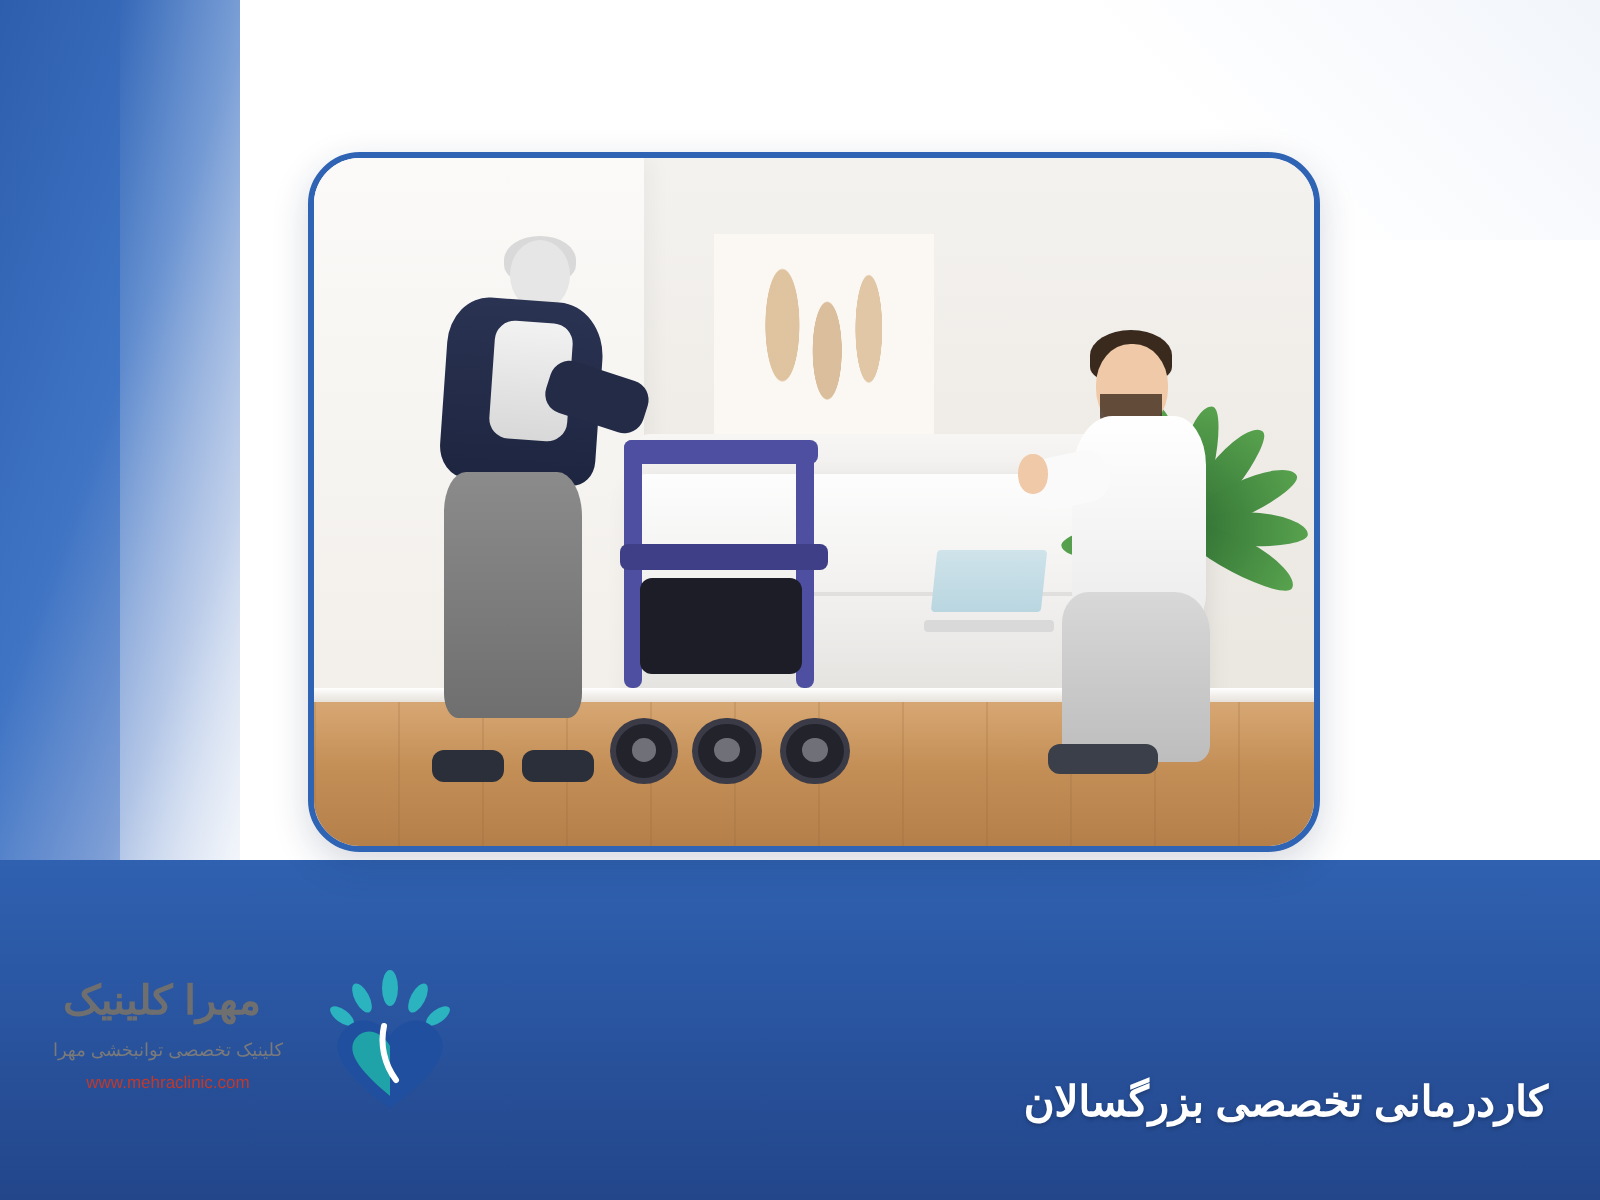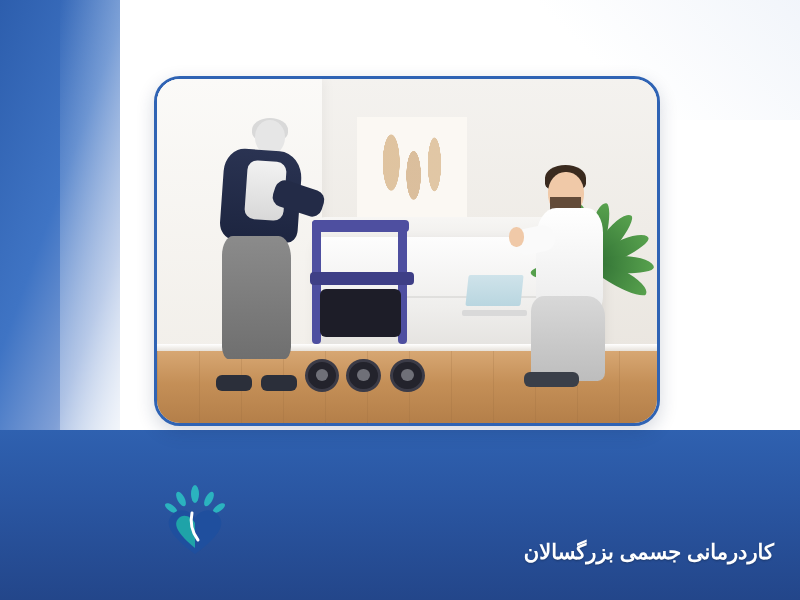--- a/index.html
+++ b/index.html
@@ -257,32 +257,37 @@
         <div class="t-body"></div>
         <div class="t-arm"></div>
         <div class="t-hand"></div>
         <div class="t-legs"></div>
         <div class="t-shoe"></div>
       </div>
     </div>
   </div>
 
   <div class="logo-area">
+    <div class="logo-fa">
+      <div class="fa-main">مهرا کلینیک</div>
+      <div class="fa-sub">کلینیک تخصصی توانبخشی مهرا</div>
+      <div class="fa-url">www.mehraclinic.com</div>
+    </div>
 
     <div class="logo-mark">
       <svg viewBox="0 0 86 80" width="86" height="80" aria-hidden="true">
         <g fill="#2bb3bf">
           <ellipse cx="43" cy="14" rx="4" ry="9"></ellipse>
           <ellipse cx="29" cy="19" rx="3.6" ry="8" transform="rotate(-28 29 19)"></ellipse>
           <ellipse cx="57" cy="19" rx="3.6" ry="8" transform="rotate(28 57 19)"></ellipse>
           <ellipse cx="19" cy="28" rx="3.2" ry="7" transform="rotate(-54 19 28)"></ellipse>
           <ellipse cx="67" cy="28" rx="3.2" ry="7" transform="rotate(54 67 28)"></ellipse>
         </g>
         <path d="M43 74 C18 56 12 44 20 35 C27 27 38 30 43 38 C48 30 59 27 66 35 C74 44 68 56 43 74 Z" fill="#1f4f9e"></path>
         <path d="M43 68 C26 54 21 45 26 39 C31 33 39 36 43 43 Z" fill="#1fa3a8"></path>
         <path d="M40 33 C38 42 40 52 46 60" stroke="#ffffff" stroke-width="3" fill="none" stroke-linecap="round"></path>
       </svg>
     </div>
   </div>
 
-  <div class="headline">کاردرمانی جسمی بزرگسالان</div>
+  <div class="headline">کاردرمانی تخصصی بزرگسالان</div>
 
 </div>
 
 </body></html>

